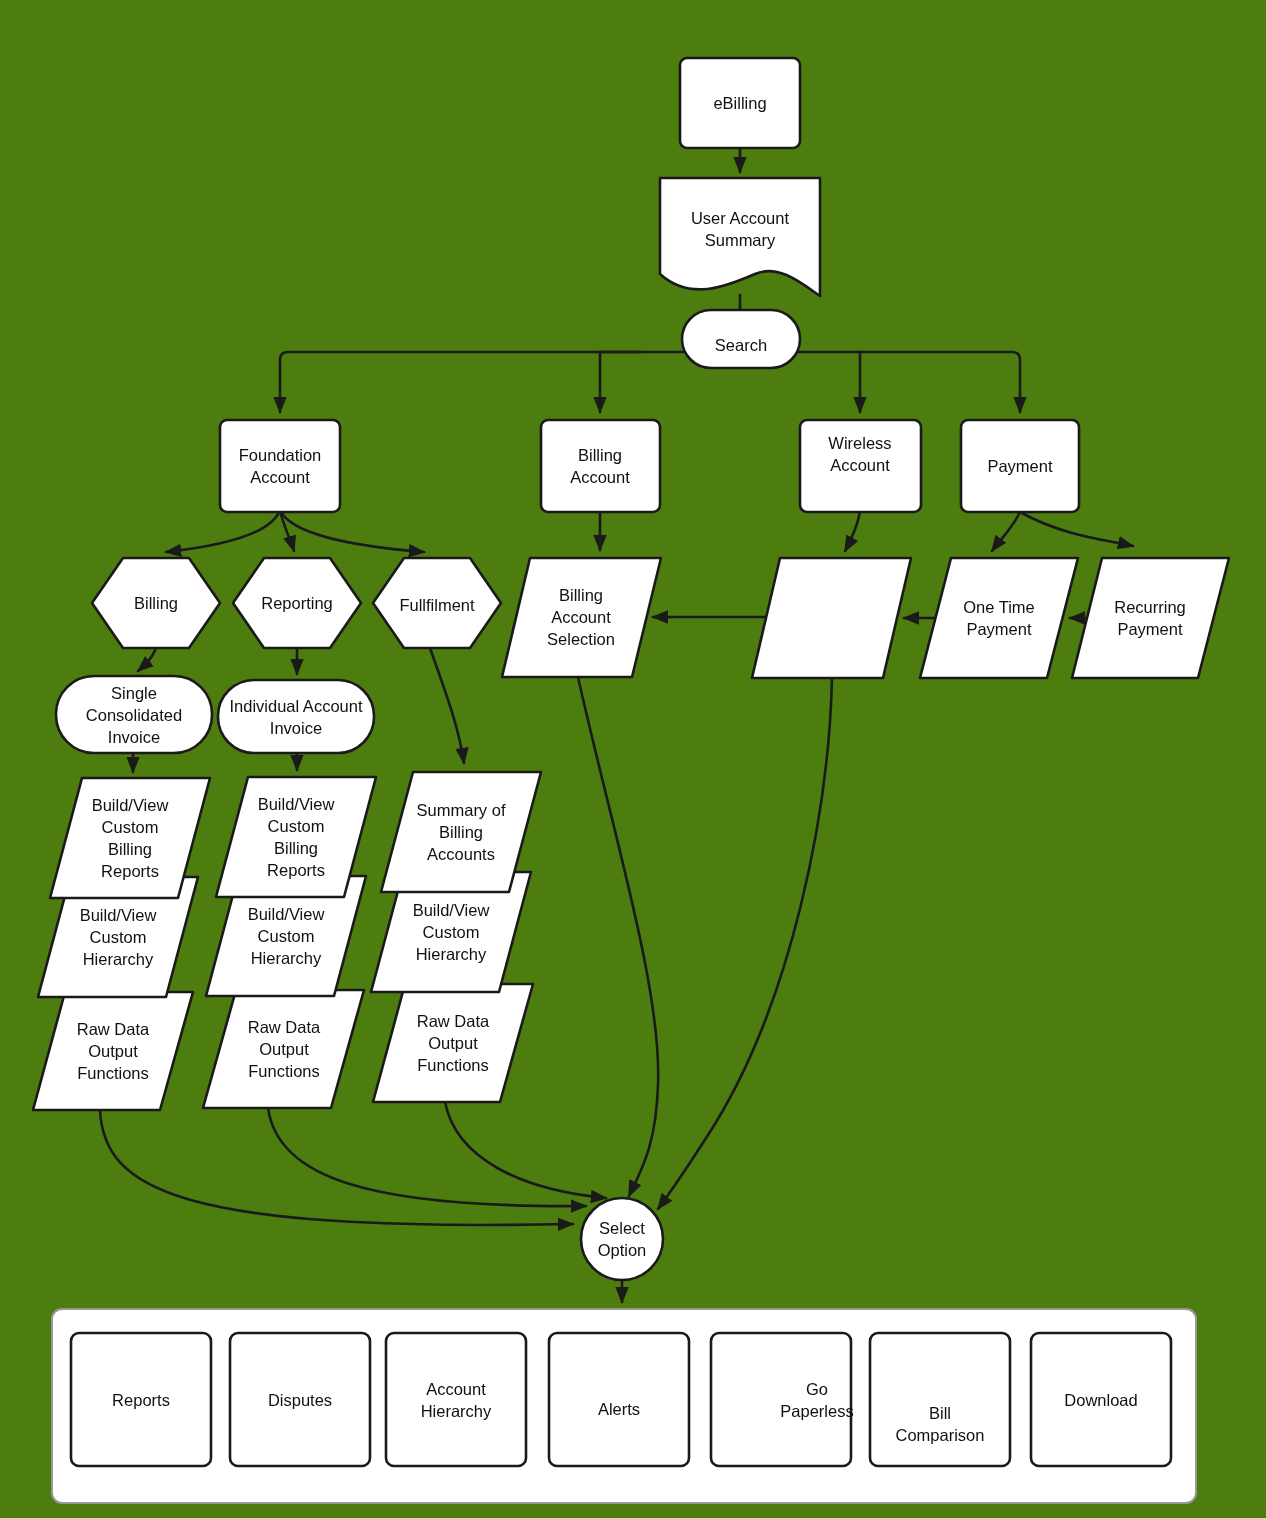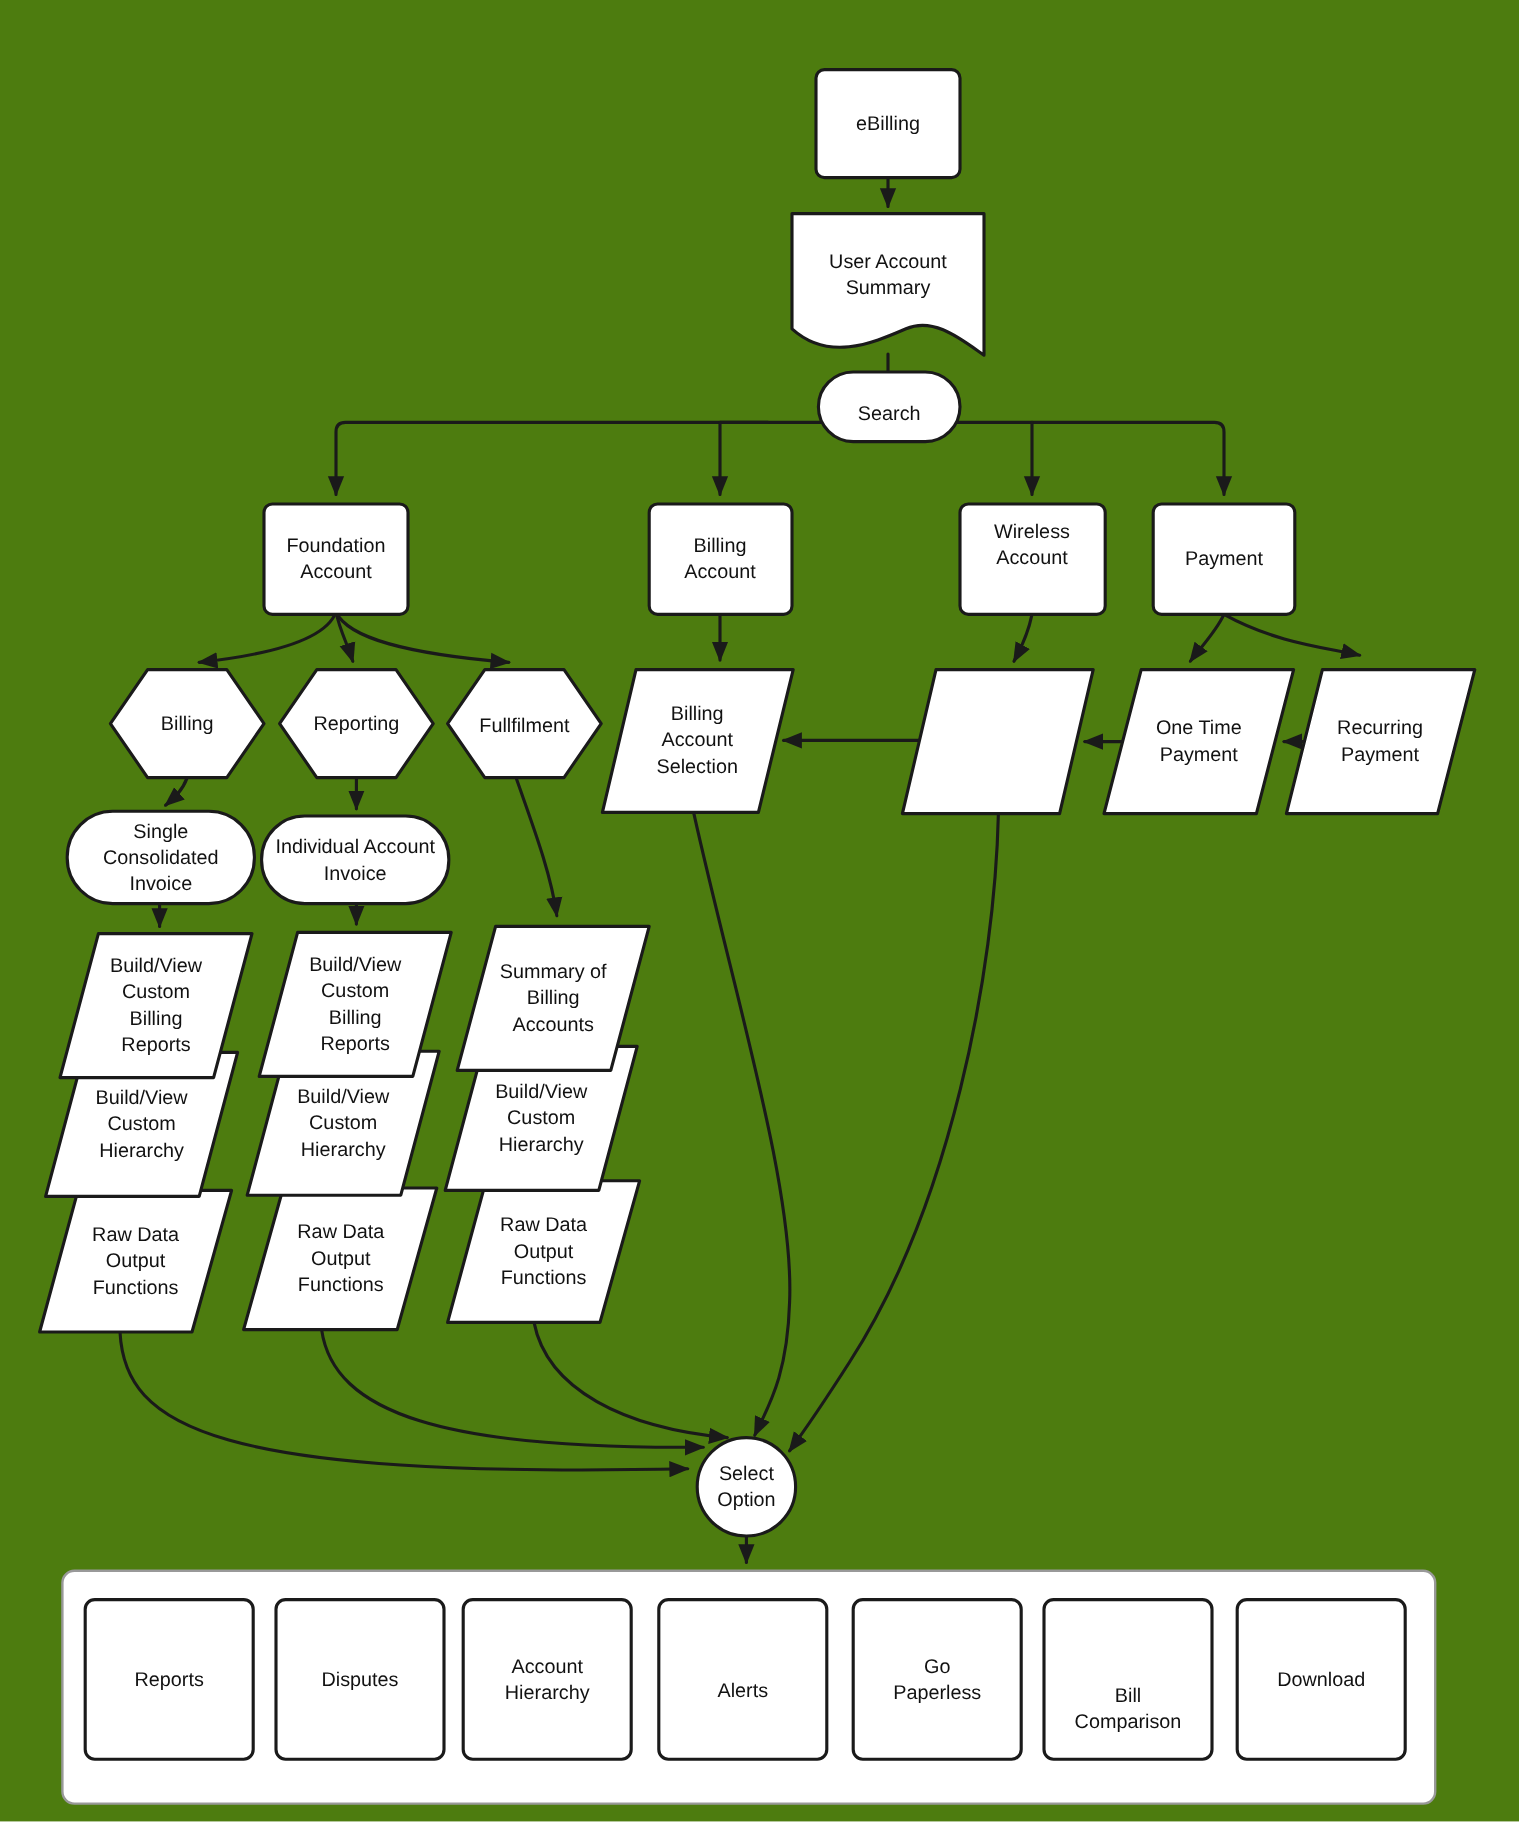--- a/index.html
+++ b/index.html
@@ -142,17 +142,17 @@
 <div class="lbl" style="left:531px;top:561px;width:100px;height:112px">Billing Account Selection</div>
 <div class="lbl" style="left:944px;top:562px;width:110px;height:112px">One Time Payment</div>
 <div class="lbl" style="left:1095px;top:562px;width:110px;height:112px">Recurring Payment</div>
 
 <div class="lbl" style="left:582px;top:1198px;width:80px;height:82px">Select Option</div>
 
 <div class="lbl" style="left:96px;top:1333px;width:90px;height:133px">Reports</div>
 <div class="lbl" style="left:255px;top:1333px;width:90px;height:133px">Disputes</div>
 <div class="lbl" style="left:411px;top:1333px;width:90px;height:133px">Account Hierarchy</div>
 <div class="lbl" style="left:574px;top:1333px;width:90px;height:152px">Alerts</div>
-<div class="lbl" style="left:736px;top:1333px;width:90px;height:133px">Go Paperless</div>
+<div class="lbl" style="left:772px;top:1333px;width:90px;height:133px">Go Paperless</div>
 <div class="lbl" style="left:895px;top:1356px;width:90px;height:136px">Bill Comparison</div>
 <div class="lbl" style="left:1056px;top:1333px;width:90px;height:133px">Download</div>
 
 </div>
 
 </body></html>

